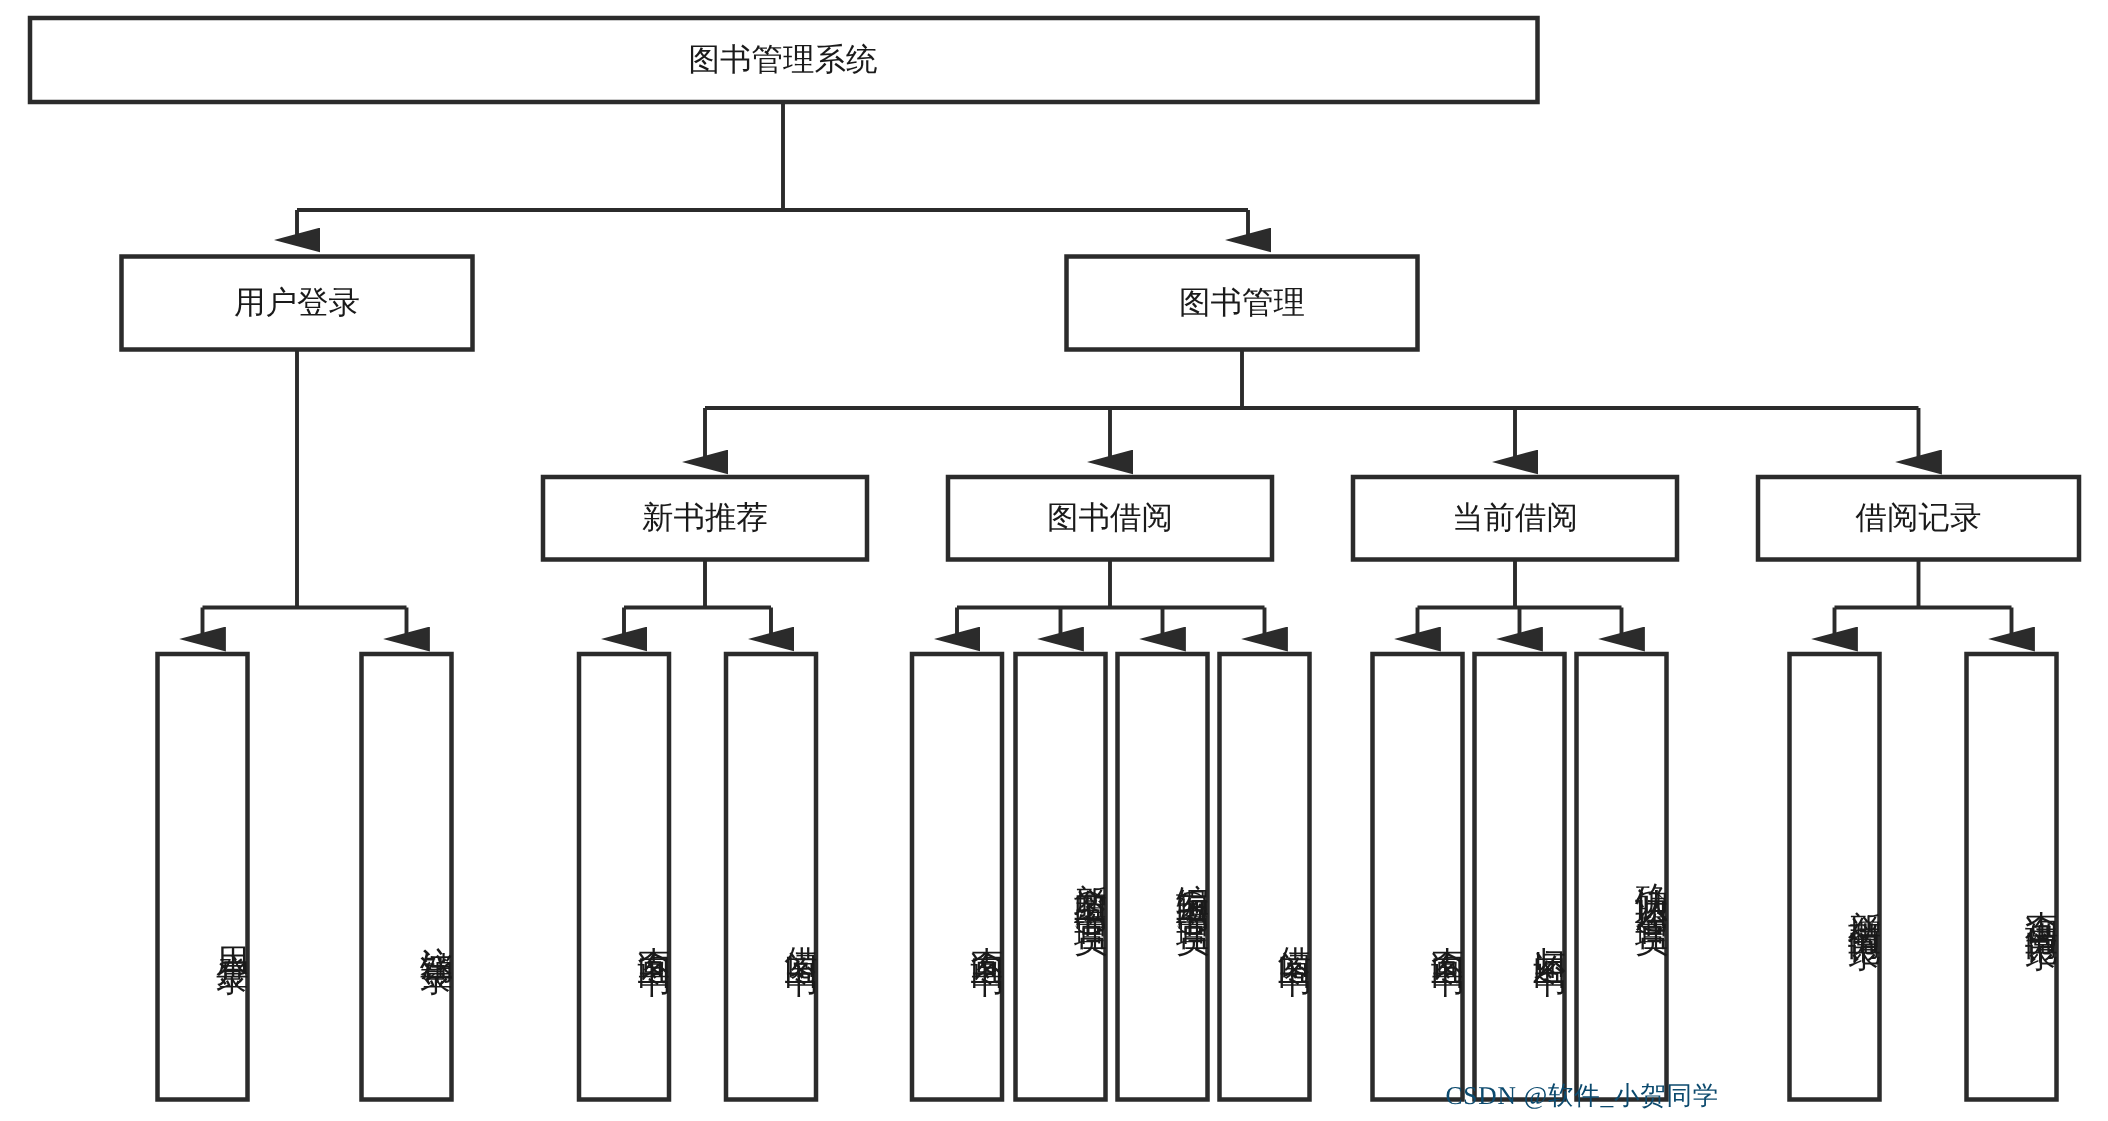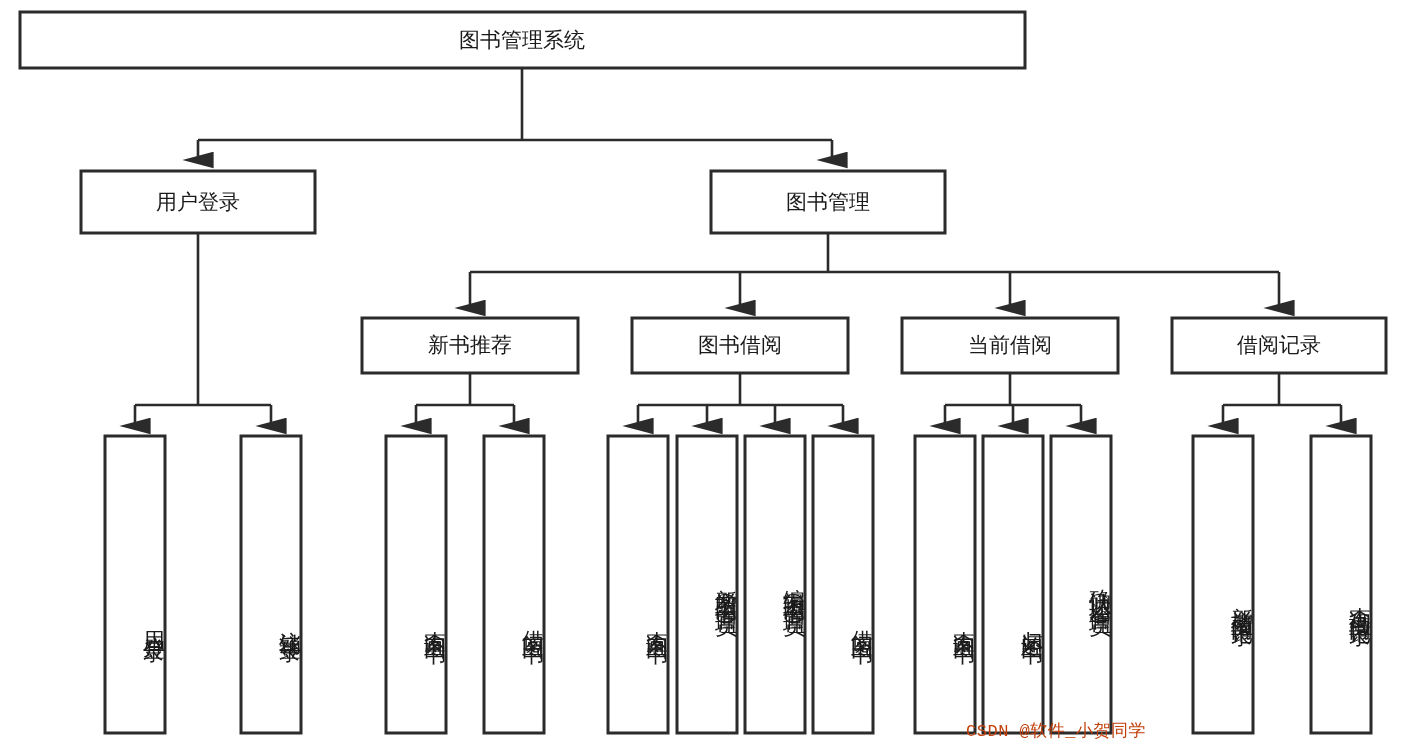--- a/index.html
+++ b/index.html
@@ -60,23 +60,23 @@
     line-height: 1.0;
     color: #1a1a1a;
     letter-spacing: 4px;
     white-space: nowrap;
     pointer-events: none;
   }
   .watermark {
     position: absolute;
     right: 8px;
     bottom: 5px;
-    font-family: Liberation Mono, monospace;
+    font-family: Liberation Serif, serif;
     font-size: 17px;
-    color: #c2410c;
+    color: #0c4a6e;
     letter-spacing: 0.5px;
     white-space: nowrap;
   }
 </style>
 </head>
 <body>
 
 <div id="diagram-root">
 
   <svg class="flow" viewBox="0 0 1405 747">

